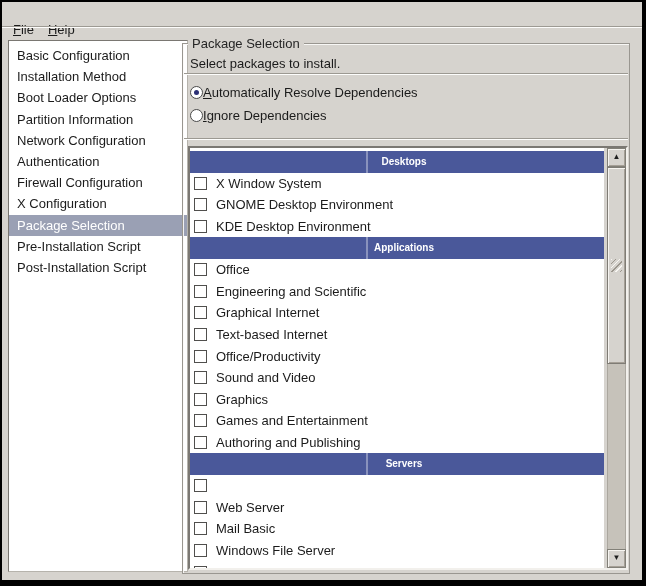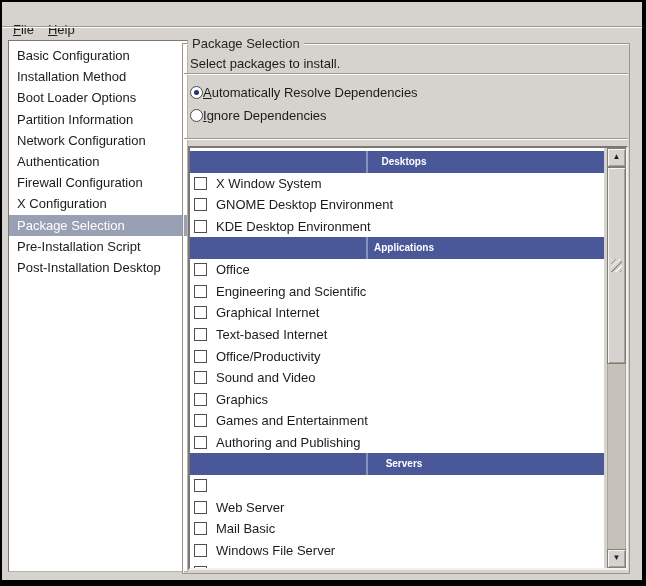--- a/index.html
+++ b/index.html
@@ -94,21 +94,21 @@
     <div class="side-item">Basic Configuration</div>
     <div class="side-item">Installation Method</div>
     <div class="side-item">Boot Loader Options</div>
     <div class="side-item">Partition Information</div>
     <div class="side-item">Network Configuration</div>
     <div class="side-item">Authentication</div>
     <div class="side-item">Firewall Configuration</div>
     <div class="side-item">X Configuration</div>
     <div class="side-item selected">Package Selection</div>
     <div class="side-item">Pre-Installation Script</div>
-    <div class="side-item">Post-Installation Desktop</div>
+    <div class="side-item">Post-Installation Script</div>
   </div>
 
 <div class="abs" id="frame"></div>
 <div class="abs" id="frame-title">Package Selection</div>
 <div class="abs" id="description">Select packages to install.</div>
 <div class="abs hsep" id="sep1"></div>
 
 <div class="abs" id="radio-group">
     <div class="radio-row">
       <div class="radio on"></div>

